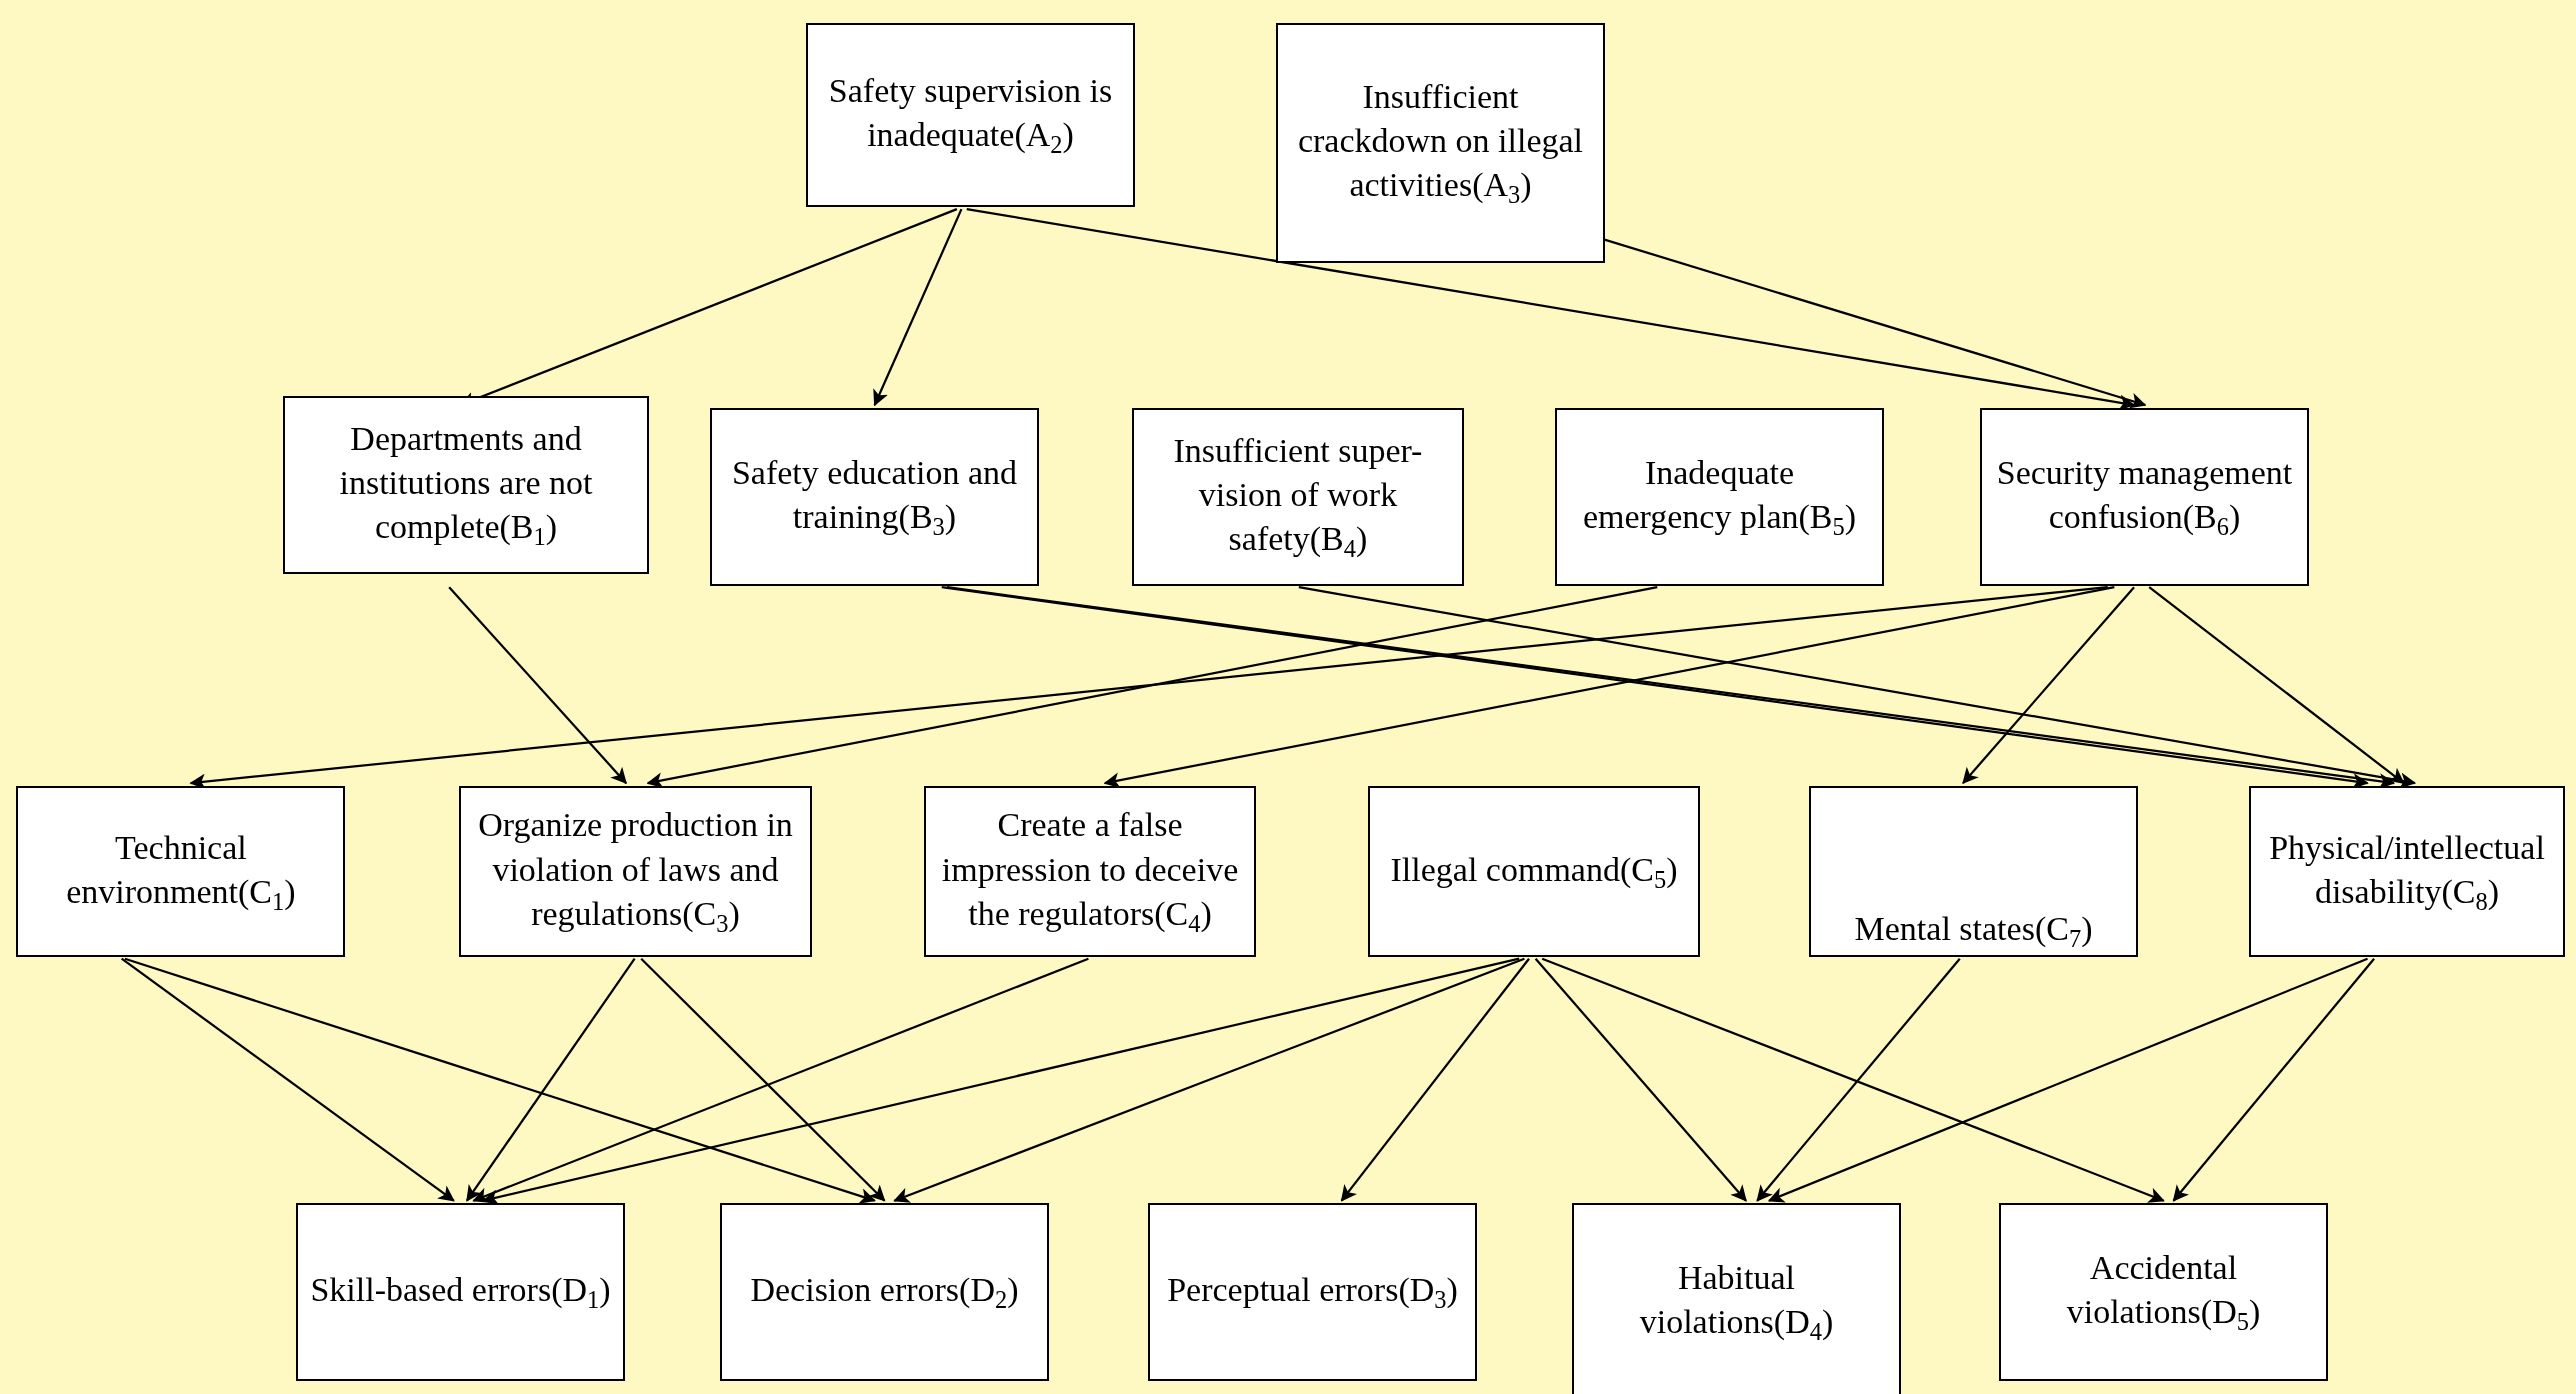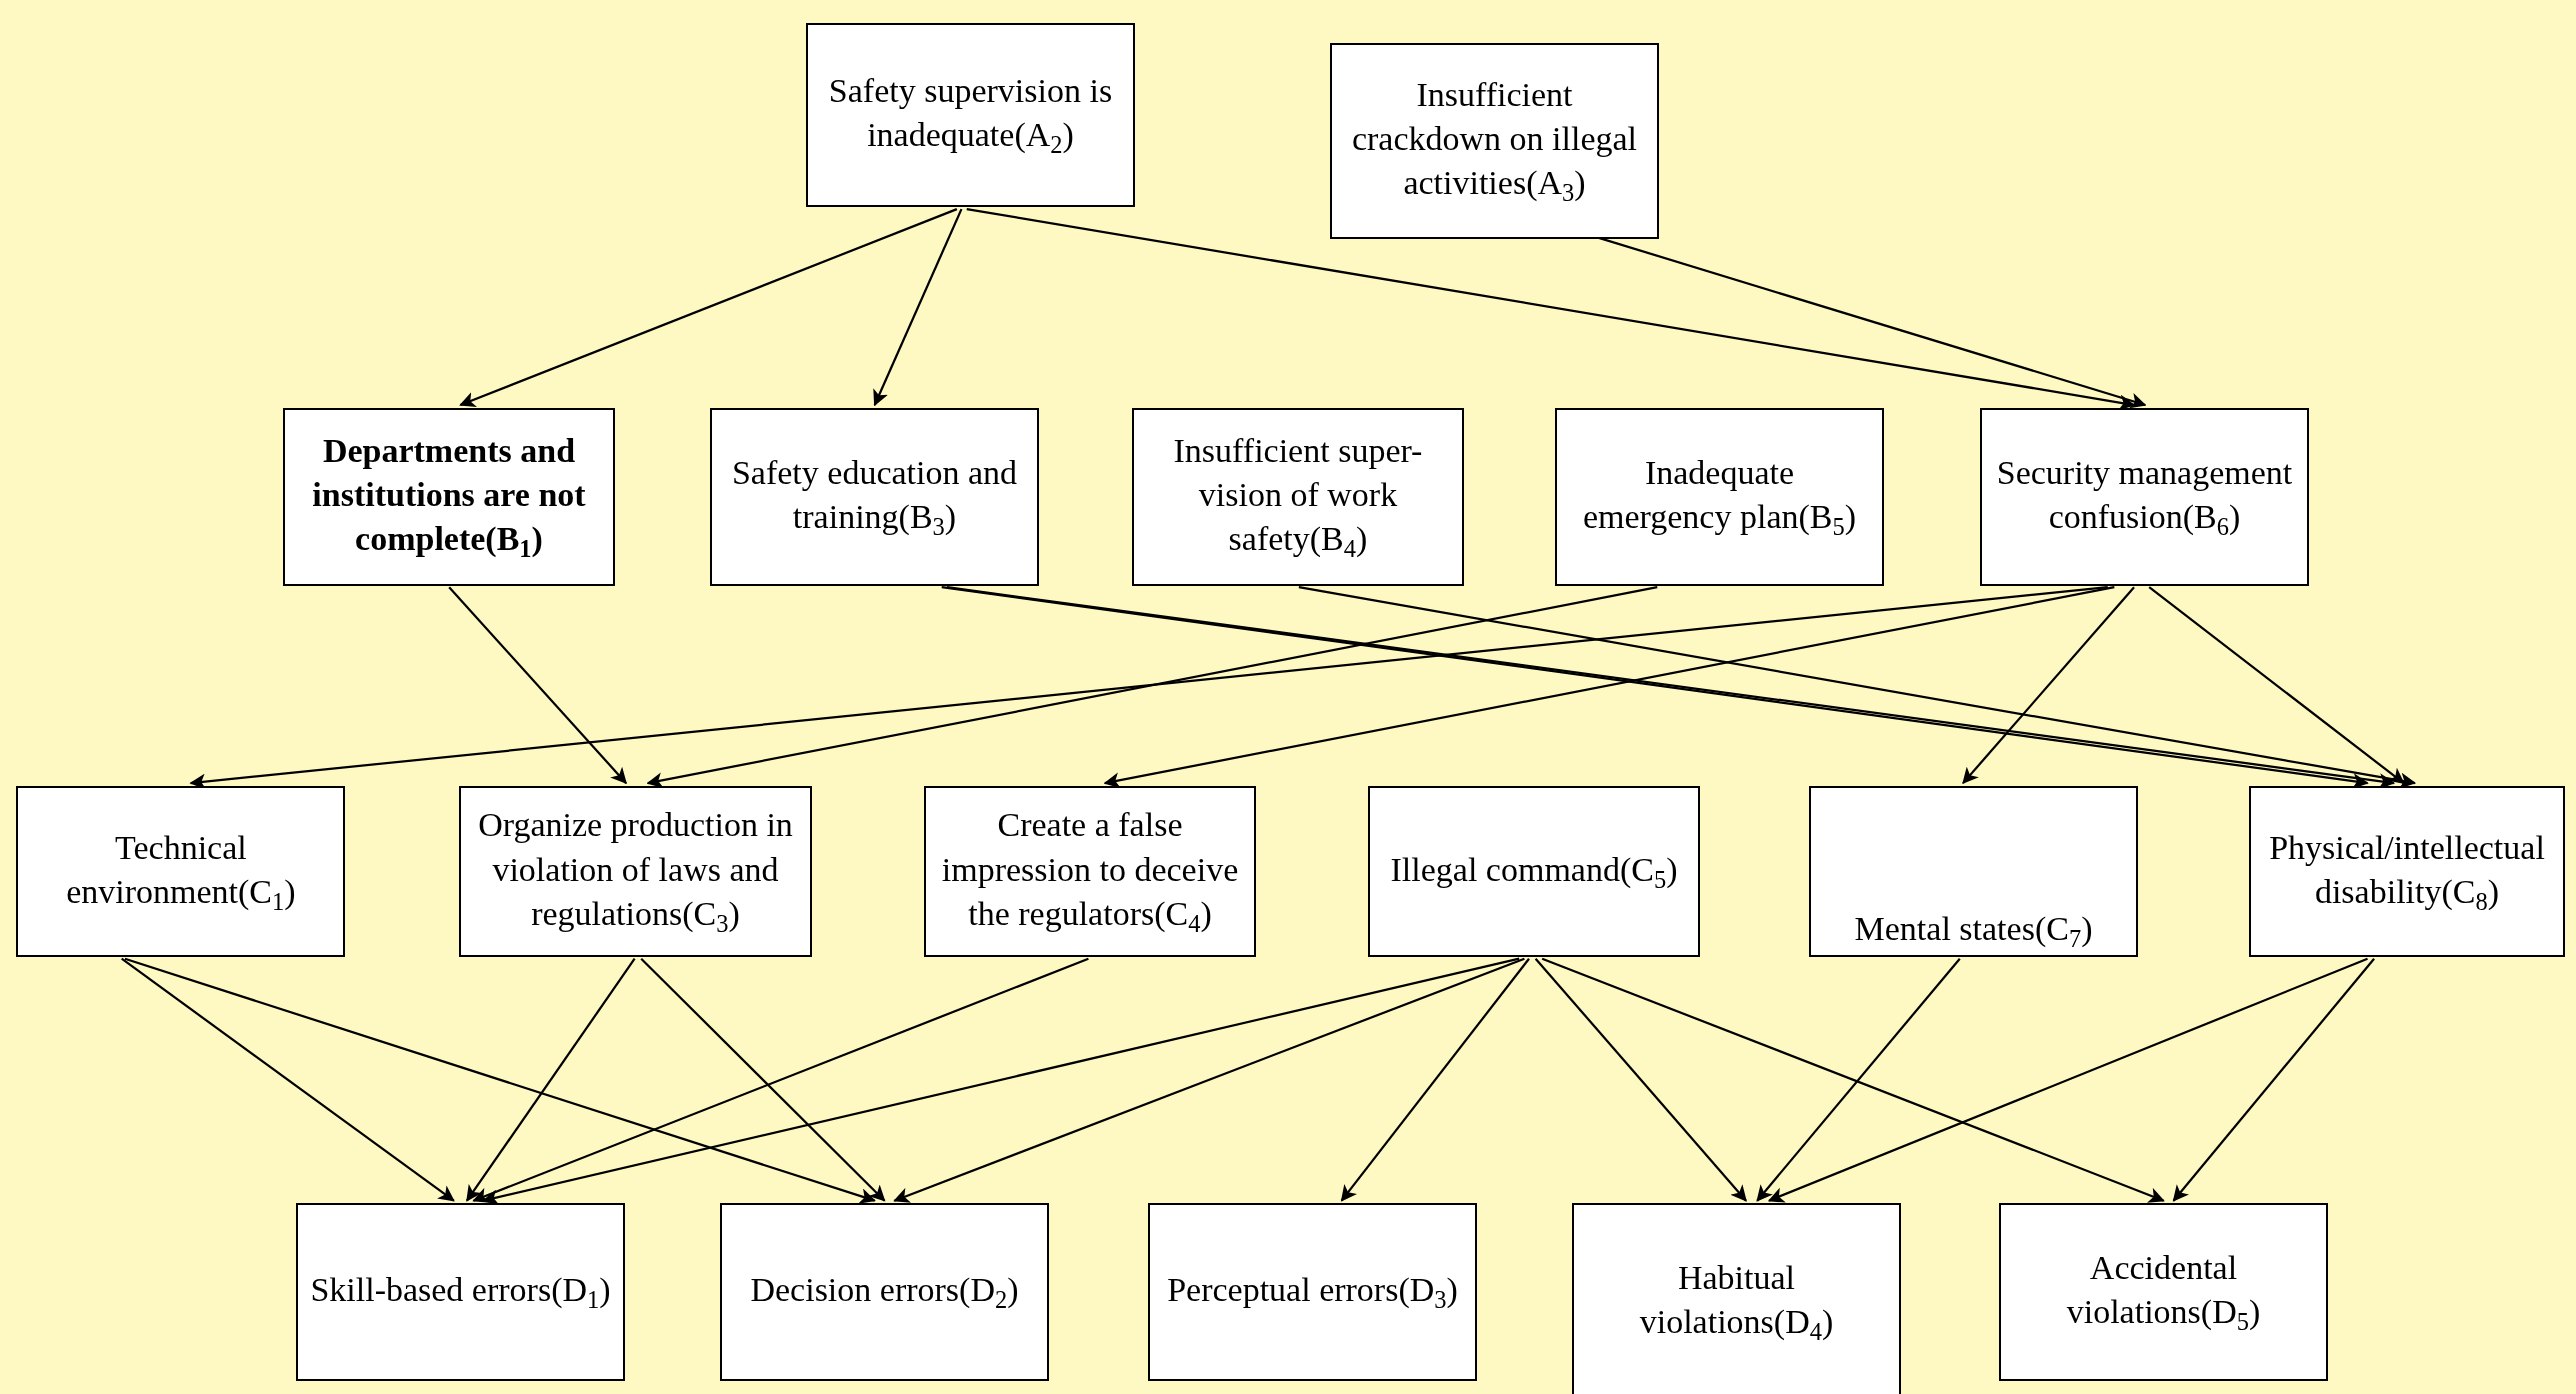--- a/index.html
+++ b/index.html
@@ -74,25 +74,25 @@
         <line x1="2345" y1="1458" x2="3290" y2="1826" marker-end="url(#ah)"></line>
         <line x1="2980" y1="1458" x2="2672" y2="1826" marker-end="url(#ah)"></line>
         <line x1="3600" y1="1458" x2="2690" y2="1826" marker-end="url(#ah)"></line>
         <line x1="3610" y1="1458" x2="3305" y2="1826" marker-end="url(#ah)"></line>
       </g>
   </svg>
 
   <div class="node" style="left:806px;top:23px;width:329px;height:184px;">
     <span class="lbl">Safety supervision is<br>inadequate(A<sub>2</sub>)</span>
   </div>
-  <div class="node" style="left:1330px;top:23px;width:329px;height:196px;margin-top:20px;">
+  <div class="node" style="left:1276px;top:23px;width:329px;height:240px;">
     <span class="lbl">Insufficient<br>crackdown on illegal<br>activities(A<sub>3</sub>)</span>
   </div>
 
-  <div class="node" style="left:283px;top:408px;width:332px;height:178px;font-weight:bold;">
+  <div class="node" style="left:283px;top:396px;width:366px;height:178px;">
     <span class="lbl">Departments and<br>institutions are not<br>complete(B<sub>1</sub>)</span>
   </div>
   <div class="node" style="left:710px;top:408px;width:329px;height:178px;">
     <span class="lbl">Safety education and<br>training(B<sub>3</sub>)</span>
   </div>
   <div class="node" style="left:1132px;top:408px;width:332px;height:178px;">
     <span class="lbl">Insufficient super-<br>vision of work<br>safety(B<sub>4</sub>)</span>
   </div>
   <div class="node" style="left:1555px;top:408px;width:329px;height:178px;">
     <span class="lbl">Inadequate<br>emergency plan(B<sub>5</sub>)</span>

